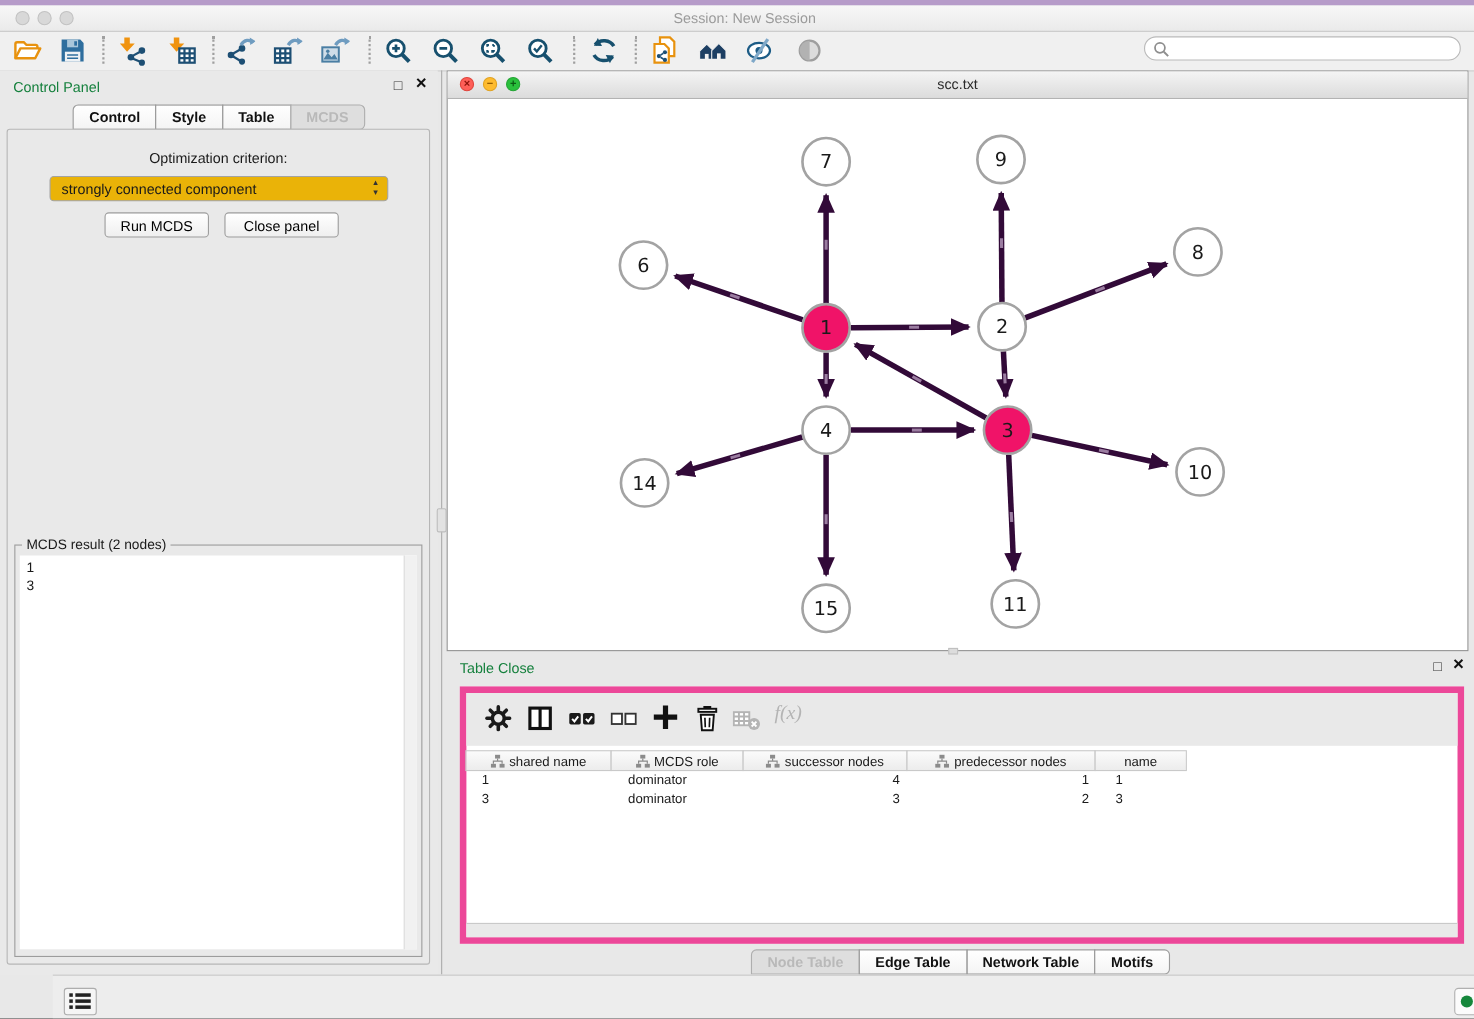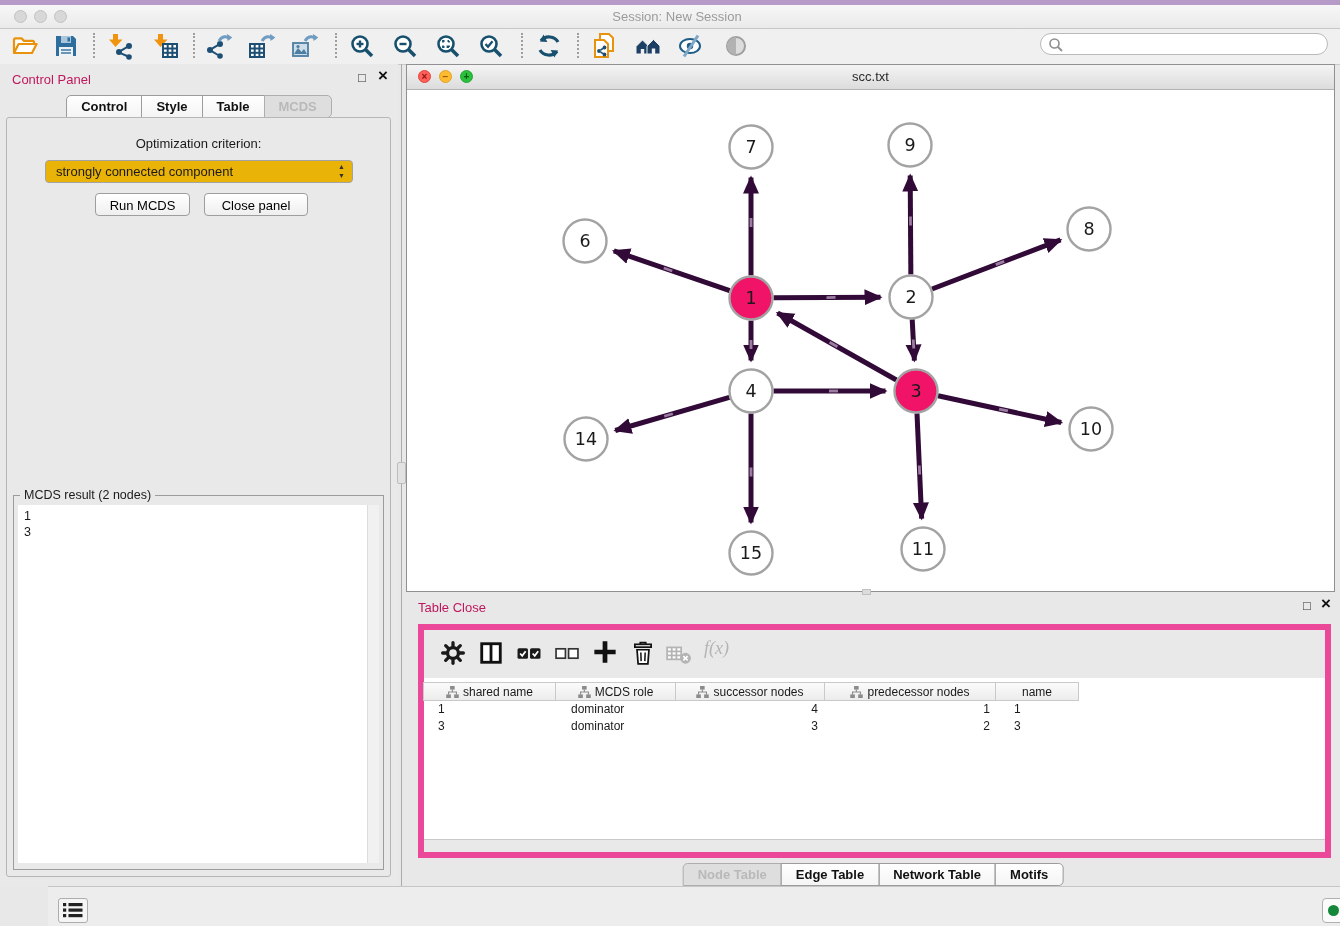--- a/index.html
+++ b/index.html
@@ -17,21 +17,21 @@
            border-bottom:1px solid #c9c9c9;}
   .tb-icon{position:absolute;top:32px;width:28px;height:28px;cursor:default;}
   .tb-sep{position:absolute;top:33px;height:25px;width:0;border-left:2px dotted #9f9f9f;}
   .search{position:absolute;top:33px;left:1040px;width:288px;height:22px;background:#fff;
           border:1px solid #b9b9b9;border-radius:12px;box-sizing:border-box;}
   .search svg{position:absolute;left:7px;top:3px;}
   .search input{position:absolute;left:26px;top:1px;width:252px;height:18px;border:0;outline:0;
                 background:transparent;font-size:12px;font-family:"Liberation Sans",sans-serif;}
   
   .cpanel{position:absolute;left:0;top:64px;width:398px;height:822px;background:#e9e9e9;}
-  .panel-title{position:absolute;left:12px;top:8px;font-size:13px;color:#be185d;}
+  .panel-title{position:absolute;left:12px;top:8px;font-size:13px;color:#15803d;}
   .float-btn{position:absolute;top:6px;font-size:13px;font-weight:700;color:#333;}
   .close-btn{position:absolute;top:3px;font-size:17px;font-weight:900;color:#111;line-height:17px;}
   .cp-tabs{position:absolute;left:0;top:31px;width:100%;display:flex;justify-content:center;}
   .tab{height:21px;line-height:21px;padding:0 14px;font-size:13px;font-weight:700;
        background:linear-gradient(#ffffff,#f4f4f4);border:1px solid #9c9c9c;margin-left:-1px;
        color:#111;}
   .tab:first-child{border-radius:5px 0 0 0;margin-left:0;}
   .tab:last-child{border-radius:0 5px 5px 0;}
   .tab.sel{background:#dedede;color:#b9b9b9;border-color:#aeaeae;}
   .cp-content{position:absolute;left:6px;top:53px;right:7px;bottom:9px;background:#e9e9e9;

